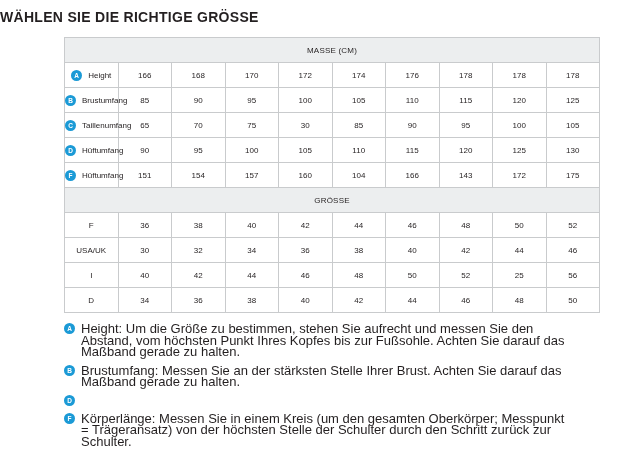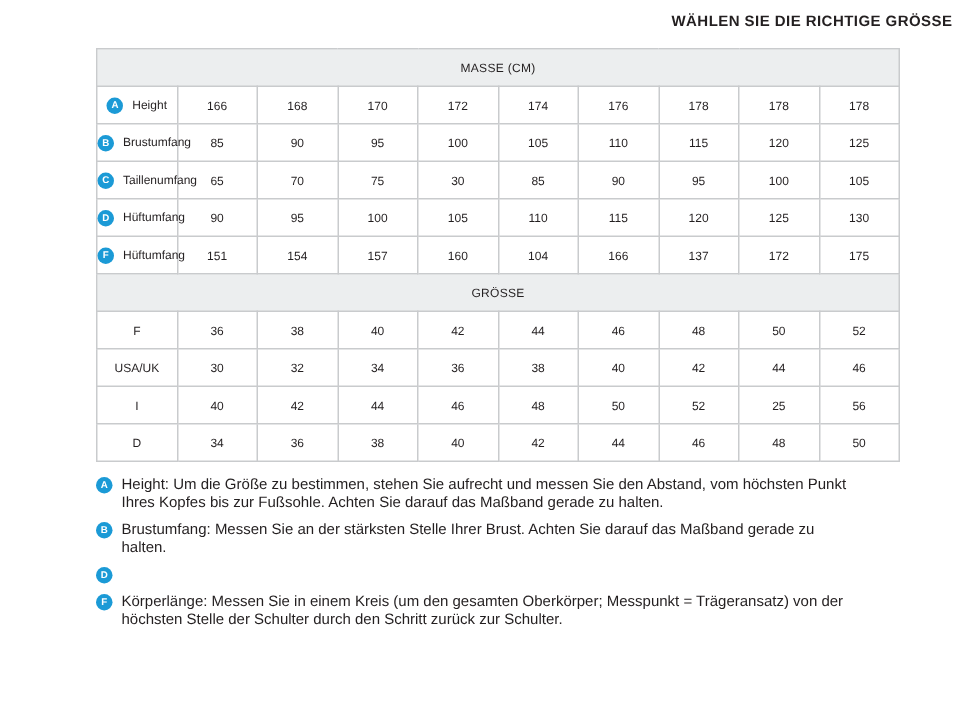--- a/index.html
+++ b/index.html
@@ -15,22 +15,22 @@
     overflow: hidden;
   }
   .page {
     width: 635px;
     height: 476px;
     position: relative;
     box-sizing: border-box;
     padding: 0;
   }
   .title {
-    text-align: right;
-    font-size: 10px;
+    text-align: left;
+    font-size: 14px;
     font-weight: bold;
     letter-spacing: 0.3px;
     margin: 9px 0 12px 0;
     color: #231f20;
   }
   .table-wrap {
     margin: 0 64px;
   }
   table.size-table {
     width: 536px;
@@ -81,21 +81,21 @@
   .note {
     display: flex;
     align-items: flex-start;
     margin-bottom: 7px;
   }
   .note .badge {
     margin-top: 0px;
     flex: 0 0 auto;
   }
   .note-text {
-    font-size: 10px;
+    font-size: 13px;
     line-height: 11.5px;
     color: #231f20;
   }
 </style>
 </head>
 <body>
 
 <div class="page">
 
   <div class="title">WÄHLEN SIE DIE RICHTIGE GRÖSSE</div>
@@ -157,21 +157,21 @@
           <td>130</td>
         </tr>
         <tr>
           <td class="label-cell"><span class="badge">F</span><span>Hüftumfang</span></td>
           <td>151</td>
           <td>154</td>
           <td>157</td>
           <td>160</td>
           <td>104</td>
           <td>166</td>
-          <td>137</td>
+          <td>143</td>
           <td>172</td>
           <td>175</td>
         </tr>
 
         <tr class="section-head">
           <td colspan="10">GRÖSSE</td>
         </tr>
 
         <tr>
           <td class="label-cell"><span>F</span></td>

